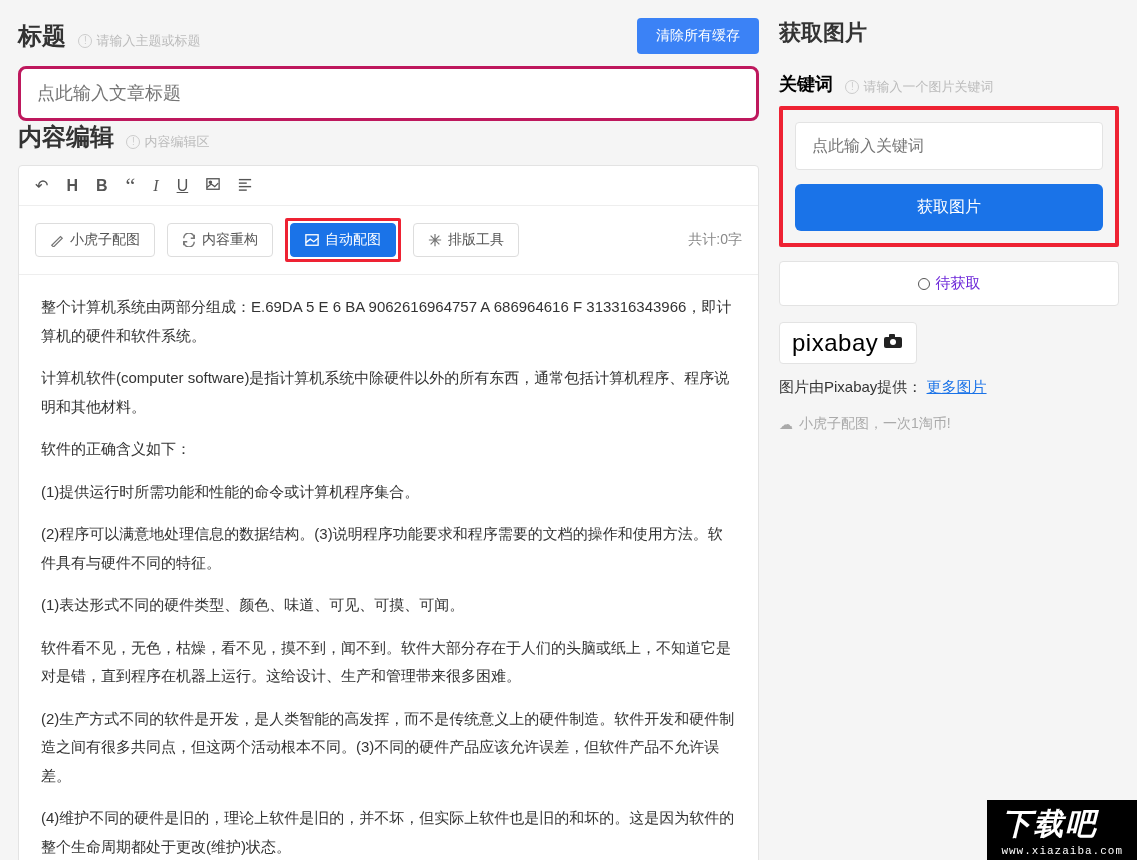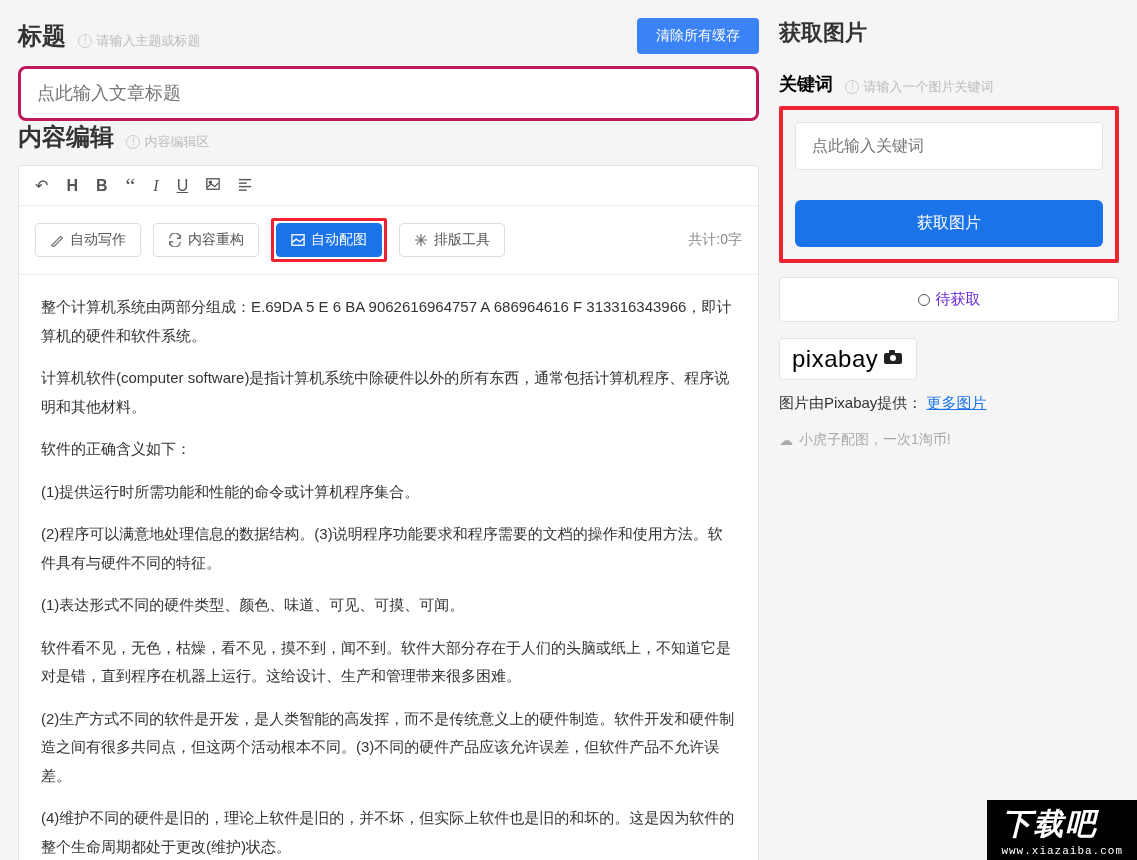--- a/index.html
+++ b/index.html
@@ -26,21 +26,21 @@
 .action-row { display: flex; align-items: center; padding: 12px 16px; gap: 12px; border-bottom: 1px solid #eee; }
 .action-btn { display: inline-flex; align-items: center; gap: 6px; padding: 7px 14px; border-radius: 4px; font-size: 14px; cursor: pointer; border: 1px solid #ddd; background: #fff; color: #555; }
 .action-btn.active { background: #1a73e8; color: #fff; border-color: #1a73e8; }
 .highlight-red { border: 3px solid #e23; padding: 2px; border-radius: 2px; }
 .count { margin-left: auto; color: #888; font-size: 14px; }
 
 .content { padding: 18px 22px; color: #333; font-size: 15px; line-height: 1.9; }
 .content p { margin-bottom: 14px; }
 
 .sidebar .section-title { font-size: 22px; }
-.keyword-box { border: 4px solid #e23; padding: 12px; border-radius: 2px; margin-top: 10px; display: flex; flex-direction: column; gap: 30px; }
+.keyword-box { border: 4px solid #e23; padding: 12px; border-radius: 2px; margin-top: 10px; display: flex; flex-direction: column; gap: 14px; }
 .keyword-input { width: 100%; padding: 14px 16px; font-size: 16px; color: #888; border: 1px solid #e3e3e3; border-radius: 4px; background: #fff; }
 
 .pending-btn { width: 100%; background: #fff; border: 1px solid #e3e3e3; padding: 12px; text-align: center; font-size: 15px; color: #6d28d9; border-radius: 4px; cursor: pointer; margin-top: 14px; display: flex; justify-content: center; align-items: center; gap: 6px; }
 .circle { width: 12px; height: 12px; border: 1.5px solid #555; border-radius: 50%; display: inline-block; }
 
 .pixabay-badge { display: inline-flex; align-items: center; background: #fff; border: 1px solid #e3e3e3; border-radius: 4px; padding: 6px 12px; margin-top: 16px; font-size: 24px; font-weight: 500; letter-spacing: 0.5px; }
 .camera { margin-left: 6px; font-size: 16px; }
 
 .src-line { margin-top: 14px; font-size: 15px; color: #333; }
 .src-line a { color: #1a73e8; text-decoration: underline; margin-top: 20px; }
@@ -104,21 +104,21 @@
               <line x1="1" y1="15" x2="10" y2="15"></line>
             </svg>
         </span>
       </div>
 
       <div class="action-row">
         <div class="action-btn">
           <svg class="icon-svg" viewBox="0 0 16 16" fill="none" stroke="#777" stroke-width="1.4">
               <path d="M2 14 L12 4 L14 6 L4 16 Z"></path>
             </svg>
-          <span>自动写作</span>
+          <span>小虎子配图</span>
         </div>
         <div class="action-btn">
           <svg class="icon-svg" viewBox="0 0 16 16" fill="none" stroke="#777" stroke-width="1.6">
               <path d="M2 6 A6 6 0 0 1 14 6 M14 10 A6 6 0 0 1 2 10"></path>
               <path d="M14 2 L14 6 L10 6 M2 14 L2 10 L6 10"></path>
             </svg>
           <span>内容重构</span>
         </div>
         <span class="highlight-red">
           <div class="action-btn active">

